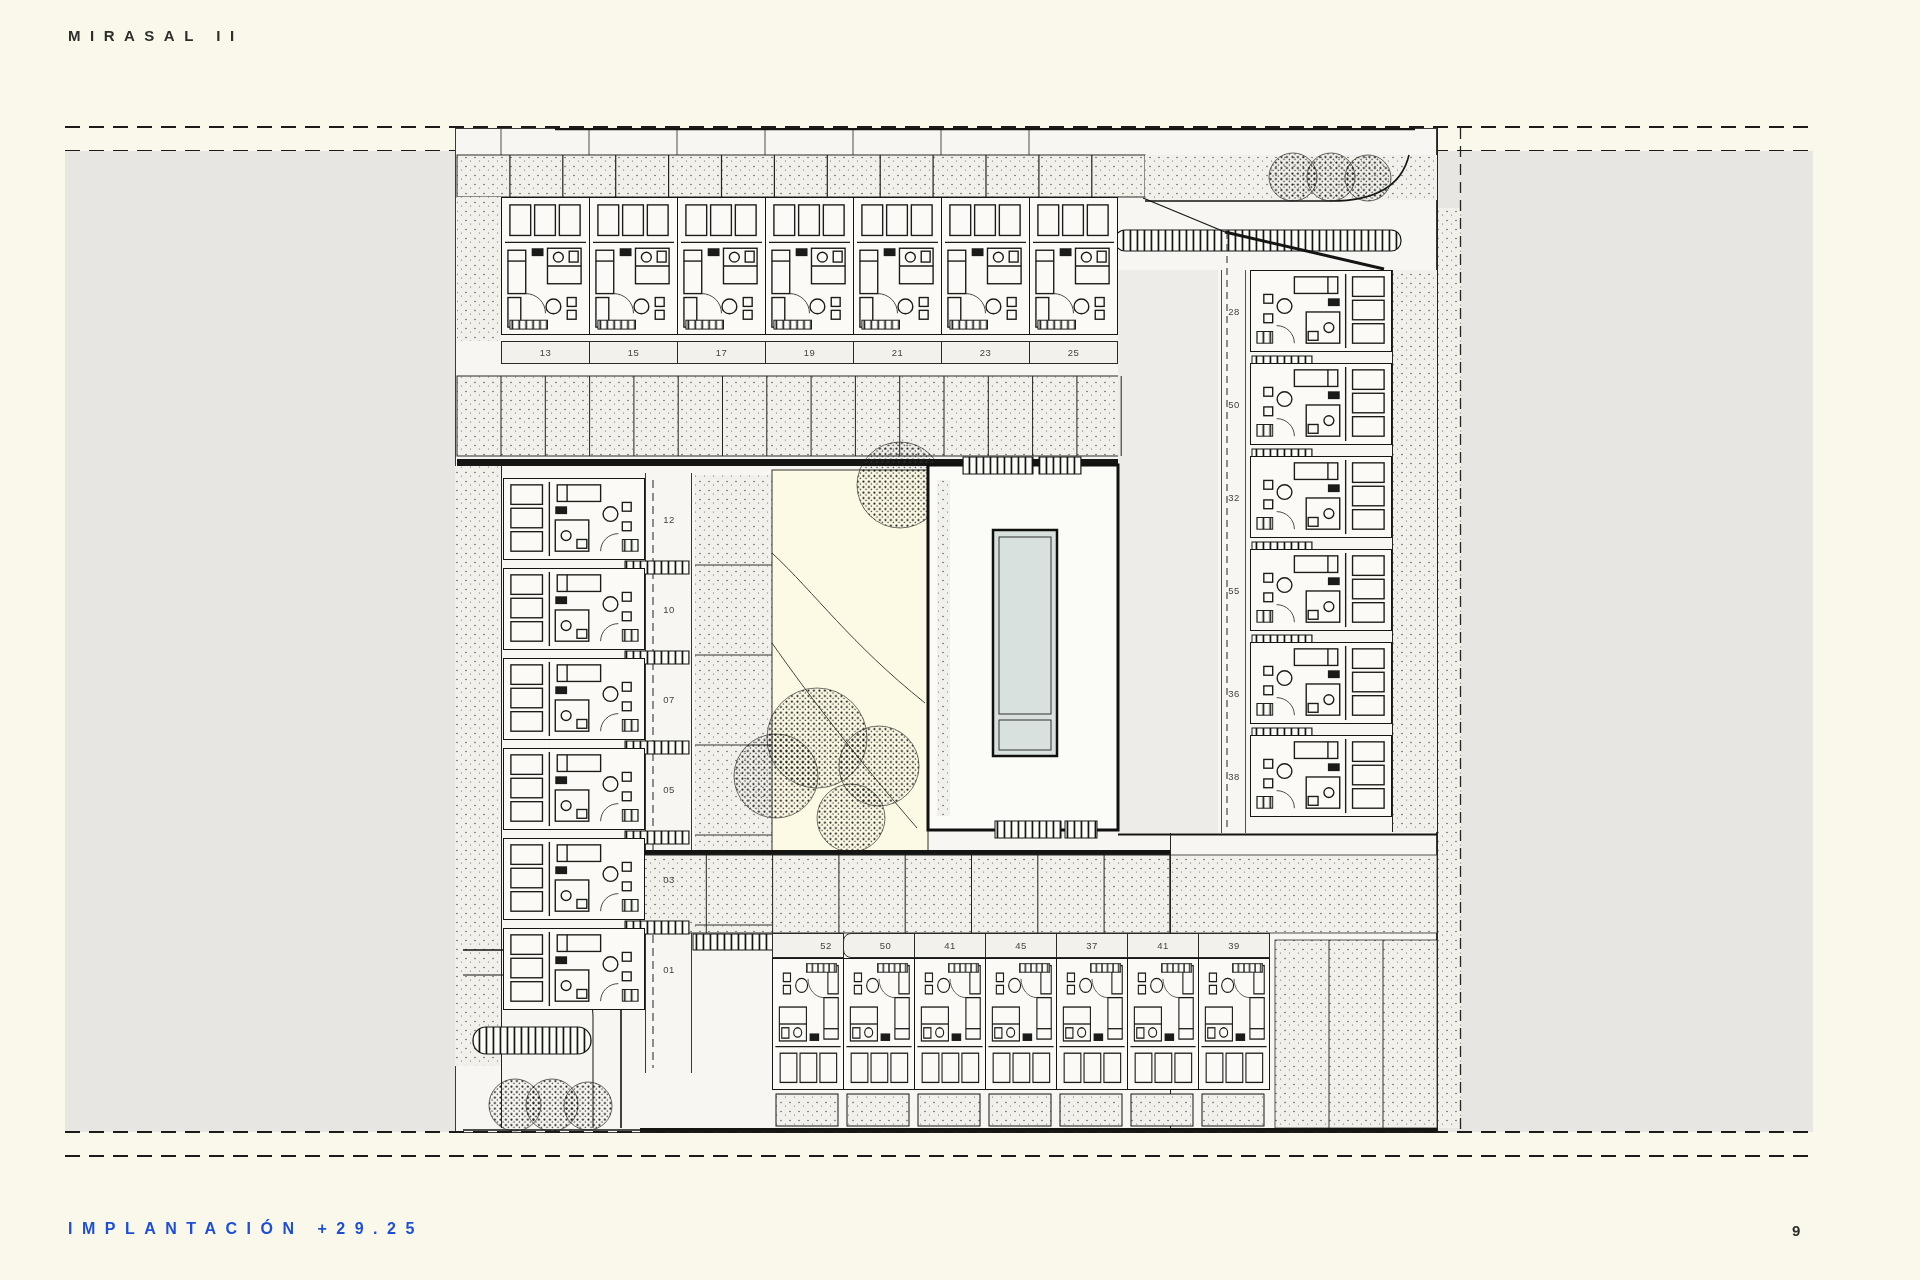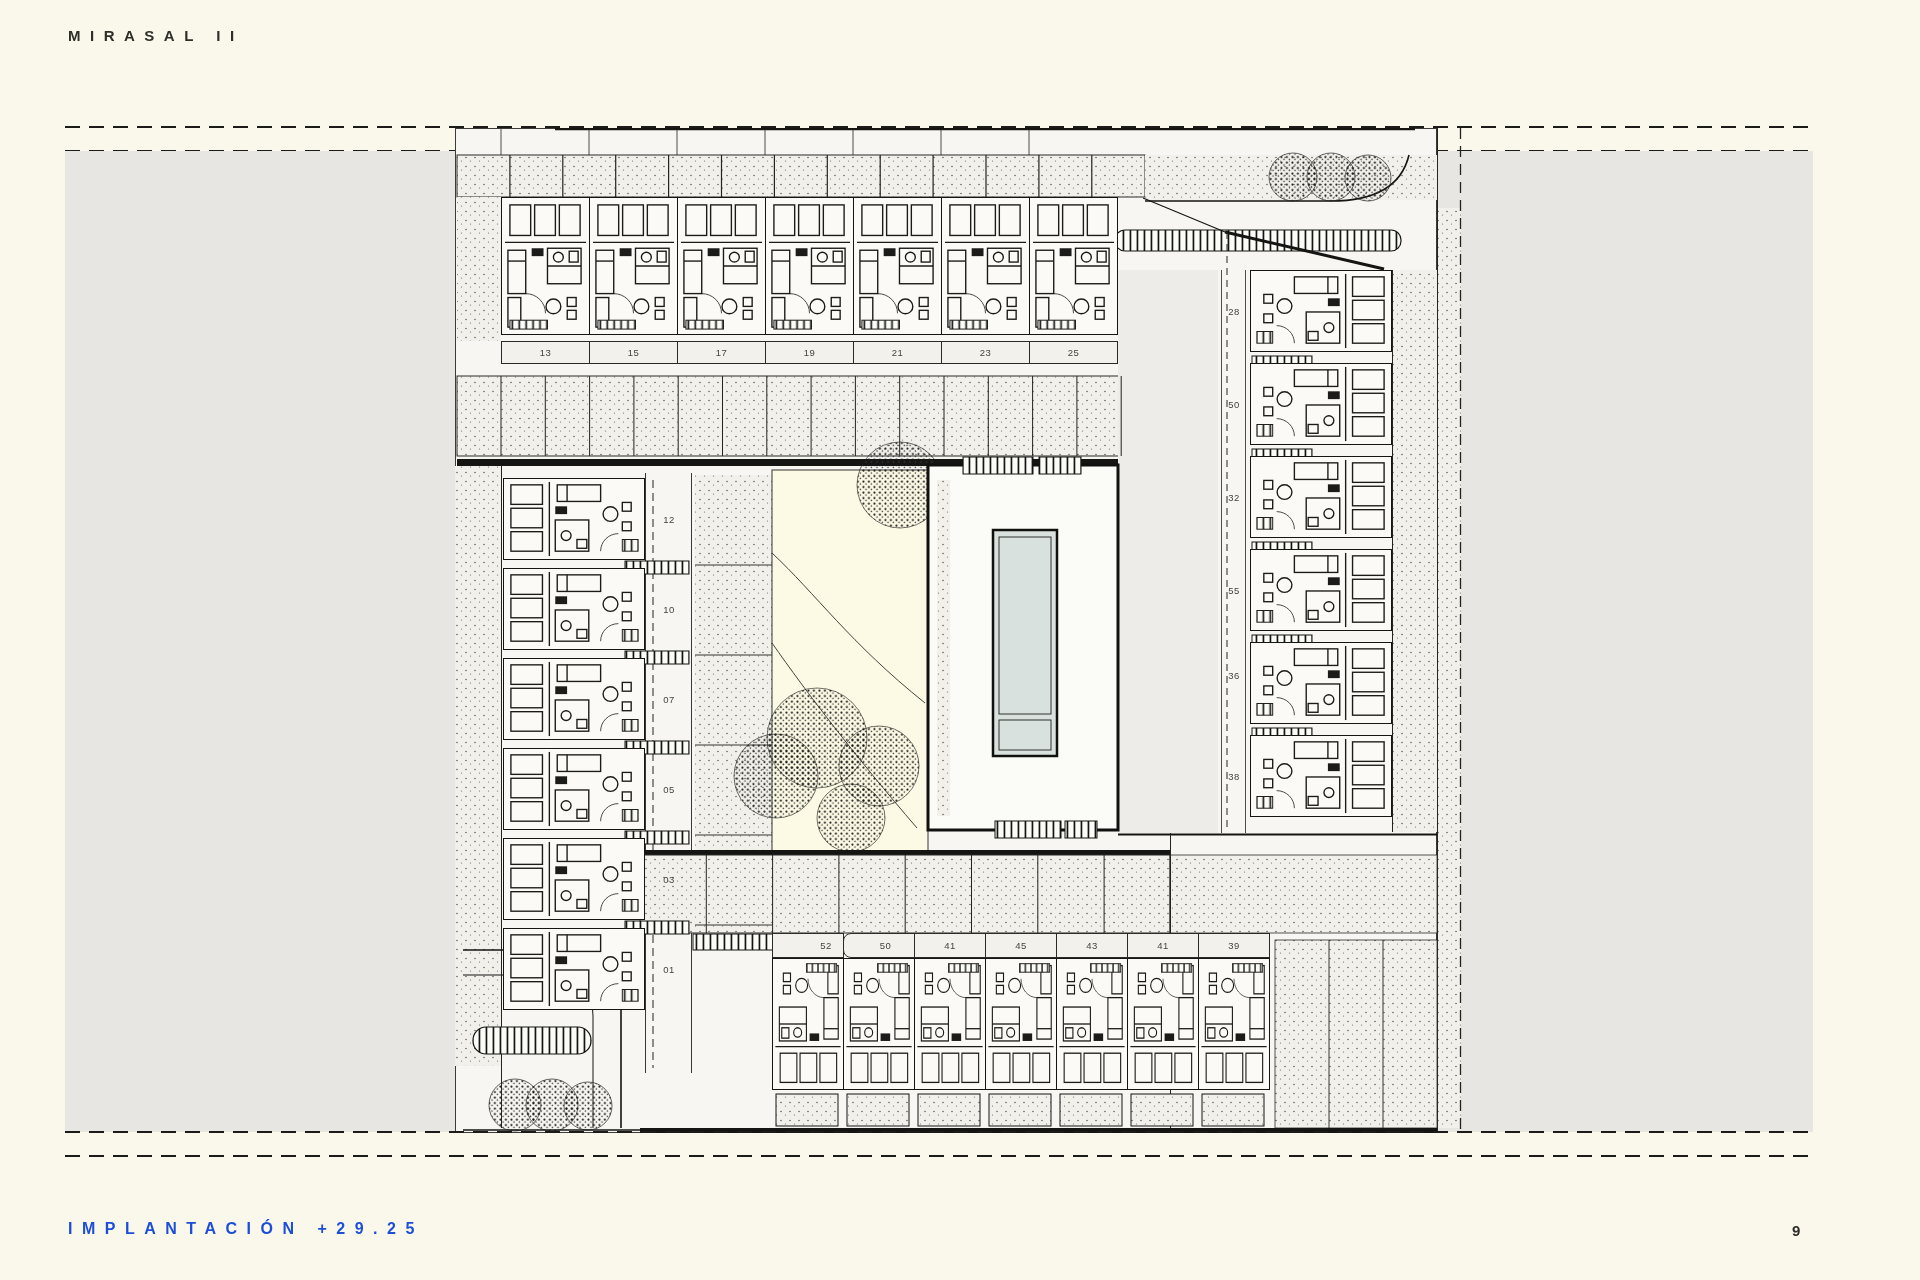--- a/index.html
+++ b/index.html
@@ -296,21 +296,21 @@
           <svg viewBox="0 0 88 138" preserveAspectRatio="none">
             <use href="#furnV"></use>
           </svg>
         </div>
         <div class="ulabel band" style="left: 530px; top: 805px; width: 72px; height: 25px;">45</div>
         <div class="unit rot180" style="left: 530px; top: 830px; width: 72px; height: 132px;">
           <svg viewBox="0 0 88 138" preserveAspectRatio="none">
             <use href="#furnV"></use>
           </svg>
         </div>
-        <div class="ulabel band" style="left: 601px; top: 805px; width: 72px; height: 25px;">43</div>
+        <div class="ulabel band" style="left: 601px; top: 805px; width: 72px; height: 25px;">37</div>
         <div class="unit rot180" style="left: 601px; top: 830px; width: 72px; height: 132px;">
           <svg viewBox="0 0 88 138" preserveAspectRatio="none">
             <use href="#furnV"></use>
           </svg>
         </div>
         <div class="ulabel band" style="left: 672px; top: 805px; width: 72px; height: 25px;">41</div>
         <div class="unit rot180" style="left: 672px; top: 830px; width: 72px; height: 132px;">
           <svg viewBox="0 0 88 138" preserveAspectRatio="none">
             <use href="#furnV"></use>
           </svg>
@@ -379,21 +379,21 @@
           <svg viewBox="0 0 142 82" preserveAspectRatio="none">
             <use href="#furnH"></use>
           </svg>
         </div>
         <div class="ulabel" style="left: 766px; top: 421px; width: 26px; height: 82px;">55</div>
         <div class="unit flipX" style="left: 795px; top: 514px; width: 142px; height: 82px;">
           <svg viewBox="0 0 142 82" preserveAspectRatio="none">
             <use href="#furnH"></use>
           </svg>
         </div>
-        <div class="ulabel" style="left: 766px; top: 506px; width: 26px; height: 82px;">36</div>
+        <div class="ulabel" style="left: 766px; top: 524px; width: 26px; height: 82px;">36</div>
         <div class="unit flipX" style="left: 795px; top: 607px; width: 142px; height: 82px;">
           <svg viewBox="0 0 142 82" preserveAspectRatio="none">
             <use href="#furnH"></use>
           </svg>
         </div>
         <div class="ulabel" style="left: 766px; top: 607px; width: 26px; height: 82px;">38</div>
       </div>
   </div>
 
   <div class="hdash" style="top:1131px"></div>

